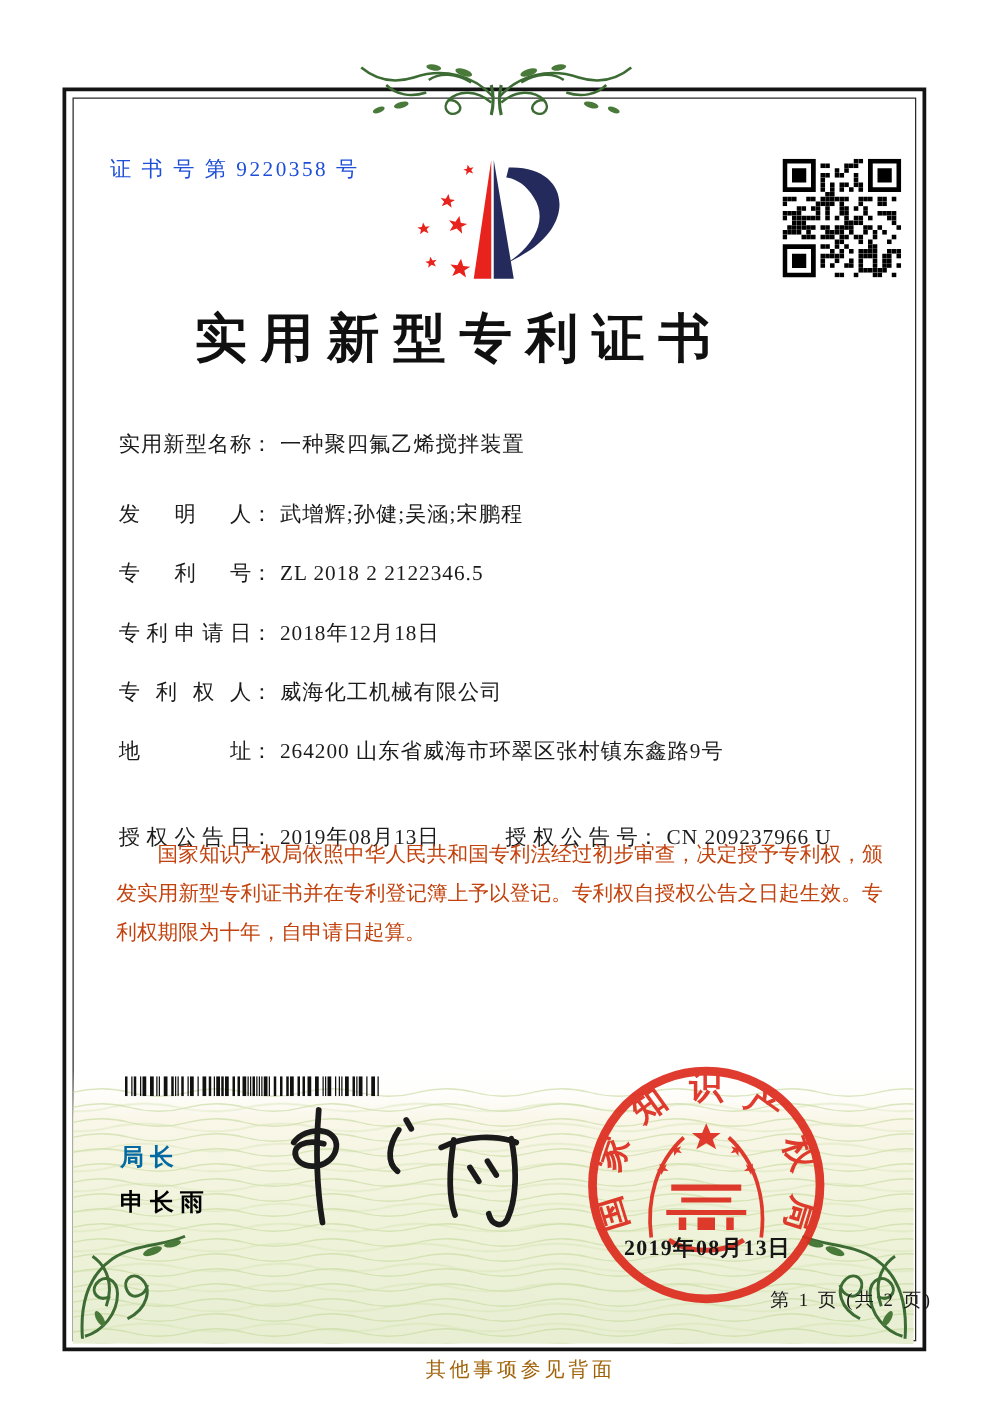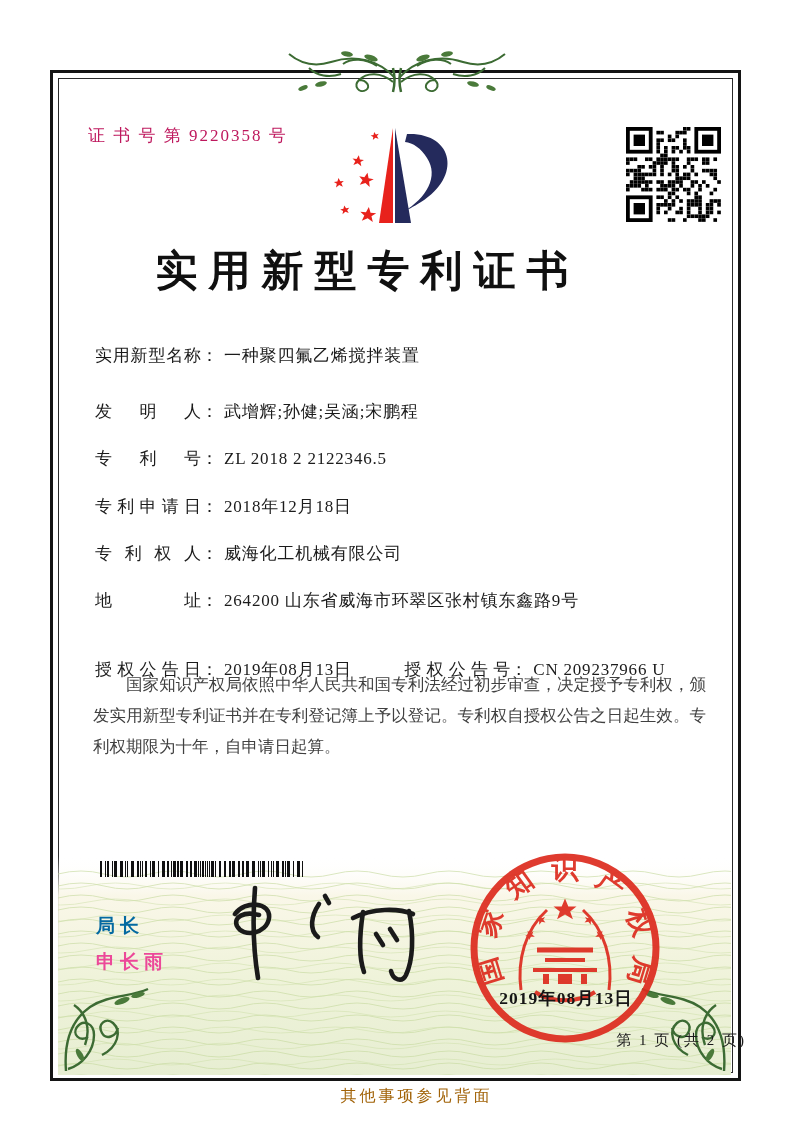--- a/index.html
+++ b/index.html
@@ -6,42 +6,42 @@
   body{
     width:795px;height:1123px;position:relative;background:#ffffff;
     font-family:"Liberation Serif","DejaVu Serif",serif;color:#1b1b1b;
     overflow:hidden;
   }
   .abs{position:absolute;}
   
   .frame-outer{left:50px;top:70px;width:685px;height:1005px;border:3px solid #141414;}
   .frame-inner{left:58px;top:78px;width:673px;height:993px;border:1px solid #2a2a2a;}
   
-  .cert-no{left:88px;top:124px;font-size:17px;letter-spacing:2px;color:#be185d;}
+  .cert-no{left:88px;top:124px;font-size:17px;letter-spacing:2px;color:#1d4ed8;}
   .logo{left:323px;top:120px;}
   .qr{left:626px;top:127px;}
   .page-title{left:0;top:243px;width:735px;text-align:center;
     font-size:42px;font-weight:900;letter-spacing:11px;color:#101010;}
   
   .field-row{position:absolute;left:95px;width:615px;font-size:17px;white-space:nowrap;}
   .field-label{display:inline-block;width:106px;text-align:justify;text-align-last:justify;
     vertical-align:bottom;}
   .field-colon{display:inline-block;margin-right:6px;}
   .field-value{letter-spacing:0.8px;}
   .grant-group{display:inline-block;position:relative;}
   .grant-group.first{width:305px;margin-top:24px;}
   
   .legal{left:93px;top:669px;width:613px;font-size:16.5px;line-height:31px;
-    text-align:justify;color:#404040;}
+    text-align:justify;color:#c2410c;font-family:Liberation Mono, monospace;}
   .legal p{margin:0;text-indent:2em;}
   
   .green-band{left:58px;top:856px;width:673px;height:219px;}
   .barcode{left:100px;top:861px;}
   .director-label{left:96px;top:913px;font-size:19px;font-weight:600;letter-spacing:5px;color:#0369a1;}
-  .director-name{left:96px;top:949px;font-size:19px;font-weight:600;letter-spacing:5px;color:#ec4899;}
+  .director-name{left:96px;top:949px;font-size:19px;font-weight:600;letter-spacing:5px;color:#000000;}
   .signature{left:213px;top:878px;}
   .seal{left:467px;top:850px;}
   .seal-date{left:468px;top:986px;width:196px;text-align:center;
     font-size:17.5px;font-weight:700;letter-spacing:1px;color:#161616;}
   .page-info{left:0;top:1031px;width:746px;text-align:right;font-size:15px;letter-spacing:2px;}
   .back-note{left:0;top:1086px;width:795px;text-align:center;font-size:16px;letter-spacing:3px;color:#a16207;padding-left:19px;}
   .ornament{pointer-events:none;}
 </style>
 </head>
 <body>

